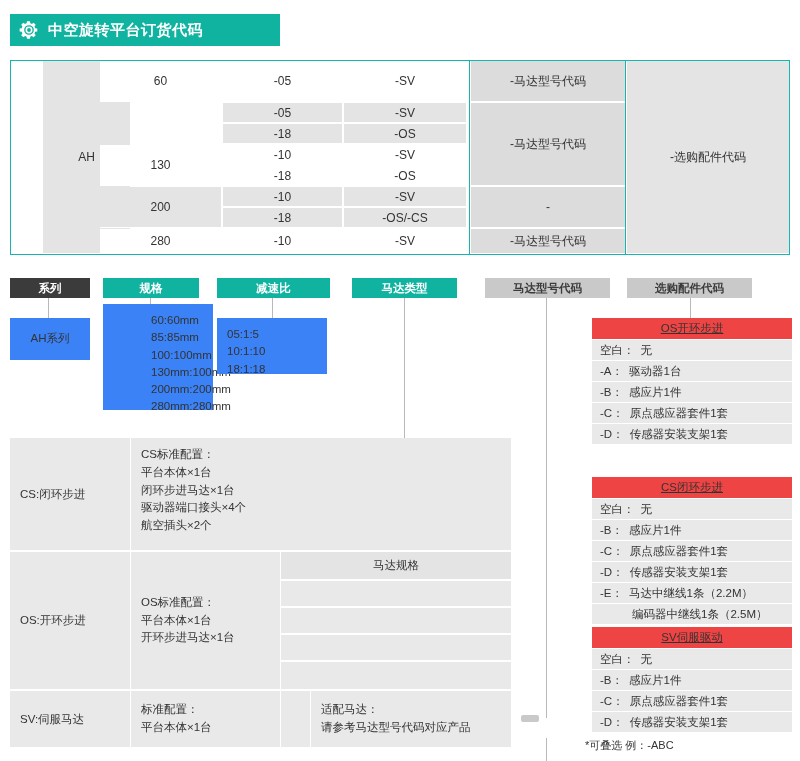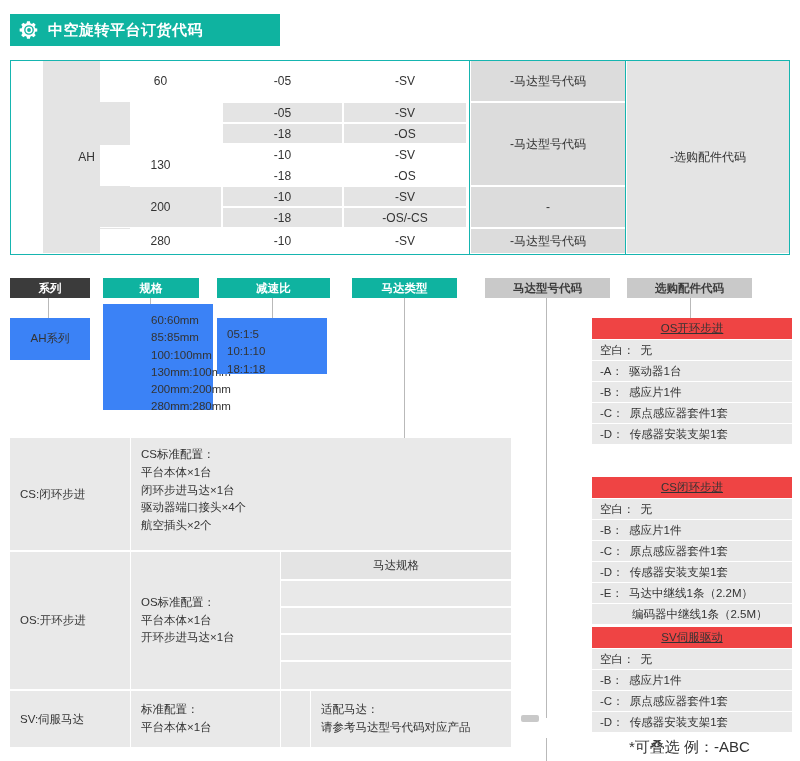--- a/index.html
+++ b/index.html
@@ -119,21 +119,21 @@
   }
 
   
   .vline { position: absolute; background: #b9b9b9; width: 1px; }
   .dot {
     position: absolute; width: 18px; height: 7px;
     background: #c9c9c9; border-radius: 2px;
   }
 
   .footnote {
-    position: absolute; font-size: 15px; color: #333; margin-left: 44px;
+    position: absolute; font-size: 11px; color: #333;
   }
   .spec-list { white-space: pre-line; }
 </style>
 </head>
 <body>
 
 <div id="root">
 
   <div class="header">
     <span class="gear">

